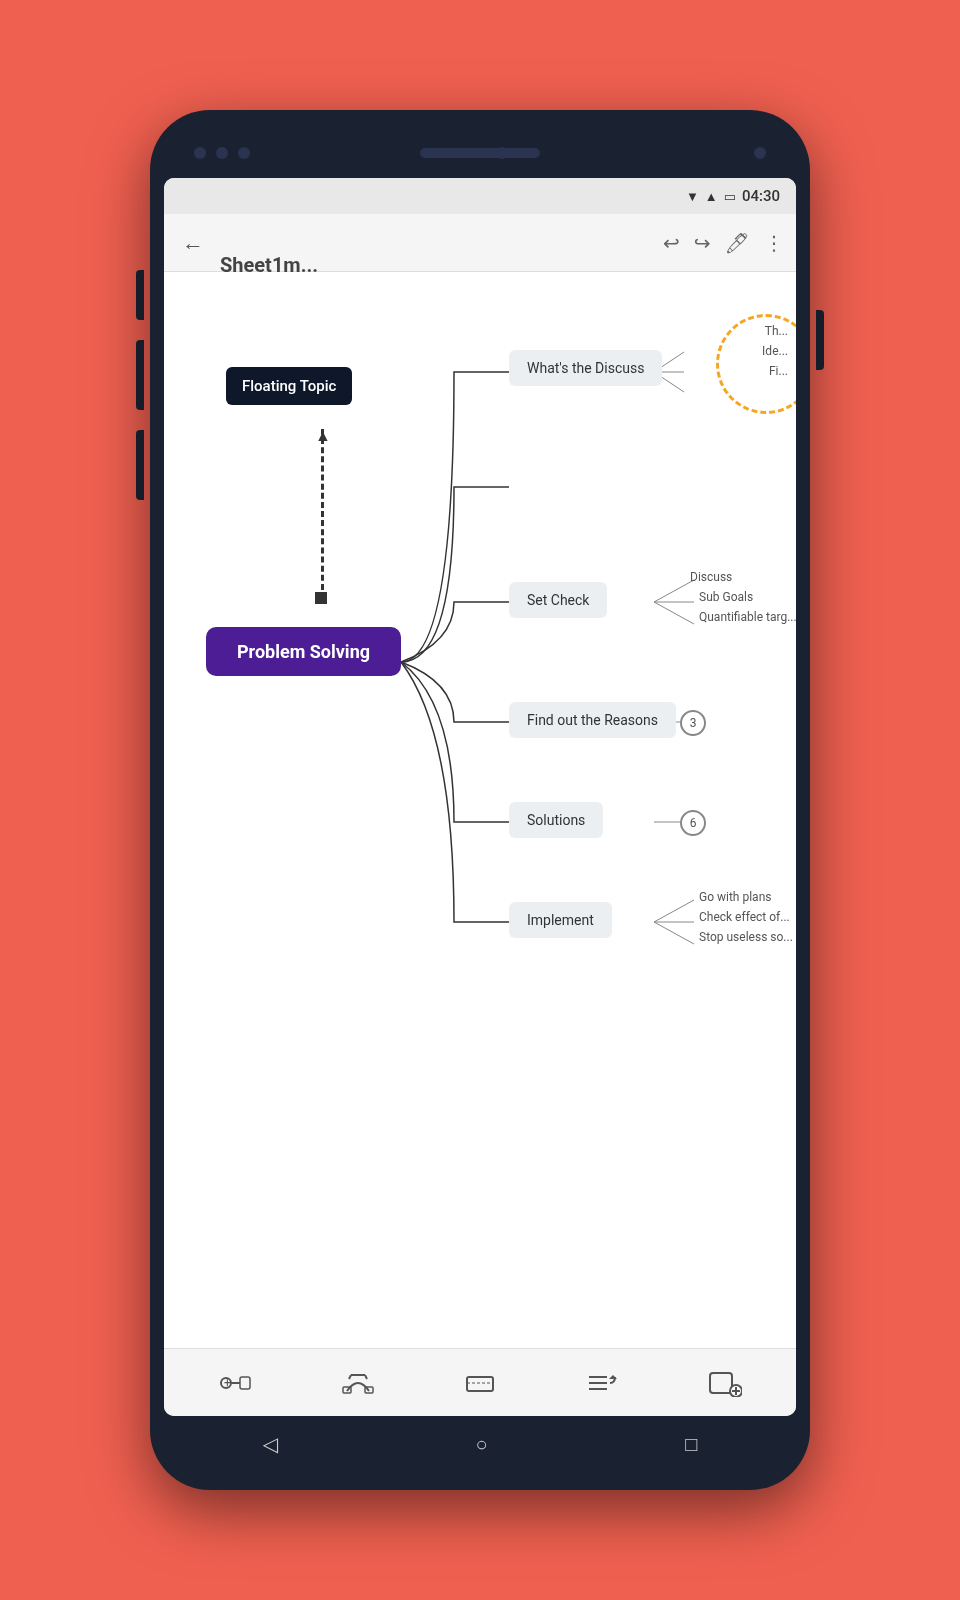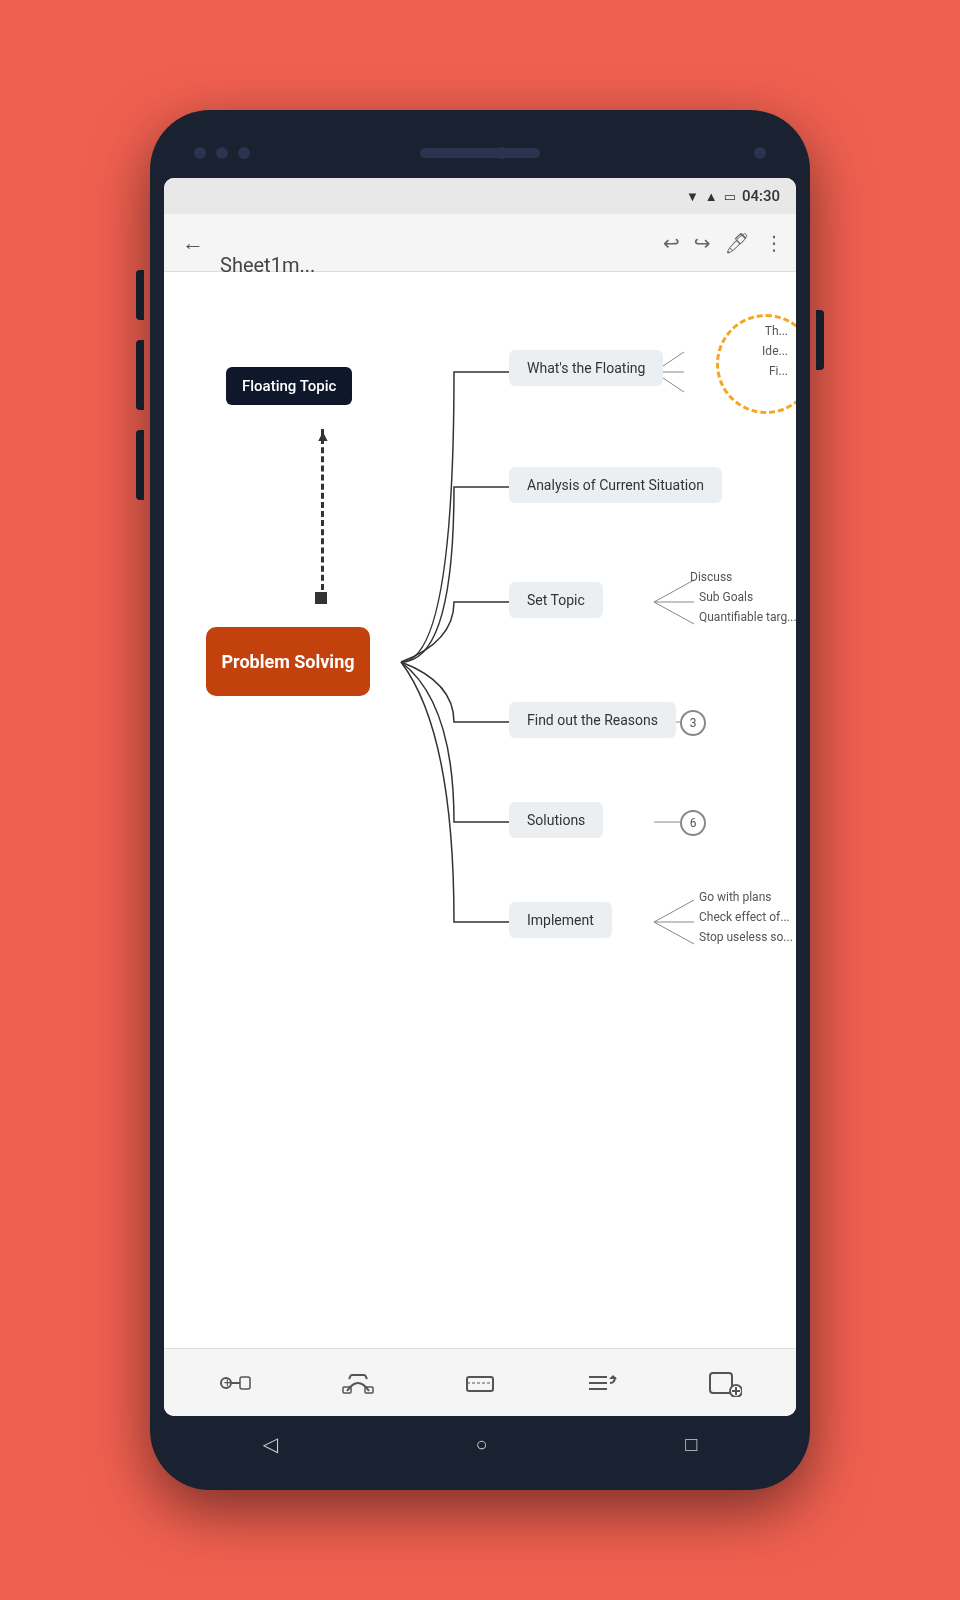--- a/index.html
+++ b/index.html
@@ -138,21 +138,21 @@
     .back-btn {
       font-size: 22px;
       color: #555;
       cursor: pointer;
       padding: 6px;
     }
     .app-title {
       flex: 1;
       font-size: 20px;
       color: #444;
-      font-weight: 400;
+      font-weight: 700;
       margin-top: 44px;
     }
     .toolbar-icons {
       display: flex;
       align-items: center;
       gap: 14px;
     }
     .toolbar-icon {
       font-size: 20px;
       color: #666;
@@ -178,25 +178,25 @@
       padding: 10px 16px;
       font-size: 15px;
       font-weight: 500;
       white-space: nowrap;
     }
 
     .node-central {
       position: absolute;
       left: 42px;
       top: 355px;
-      width: 164px;
-      background: #c2410c;
+      width: 195px;
+      background: #4c1d95;
       color: #fff;
       border-radius: 10px;
-      padding: 24px 12px;
+      padding: 14px 12px;
       font-size: 18px;
       font-weight: 700;
       text-align: center;
     }
 
     .topic-node {
       position: absolute;
       background: #eceff1;
       border-radius: 6px;
       padding: 10px 18px;
@@ -367,35 +367,32 @@
 
       <div class="node-floating">
         <span>Floating Topic</span>
       </div>
 
       <div class="node-central">
         <span>Problem Solving</span>
       </div>
 
       <div class="topic-node node-whats">
-        <span>What's the Floating</span>
+        <span>What's the Discuss</span>
       </div>
 
       <div class="orange-circle"></div>
 
       <span class="sub-label" style="right:8px; top:52px;">Th...</span>
       <span class="sub-label" style="right:8px; top:72px;">Ide...</span>
       <span class="sub-label" style="right:8px; top:92px;">Fi...</span>
 
-      <div class="topic-node node-analysis">
-        <span>Analysis of Current Situation</span>
-      </div>
 
       <div class="topic-node node-setgoals">
-        <span>Set Topic</span>
+        <span>Set Check</span>
       </div>
 
       <span class="sub-label" style="left:526px; top:298px;">Discuss</span>
       <span class="sub-label" style="left:535px; top:318px;">Sub Goals</span>
       <span class="sub-label" style="left:535px; top:338px;">Quantifiable targ...</span>
 
       <div class="topic-node node-findout">
         <span>Find out the Reasons</span>
       </div>
 

